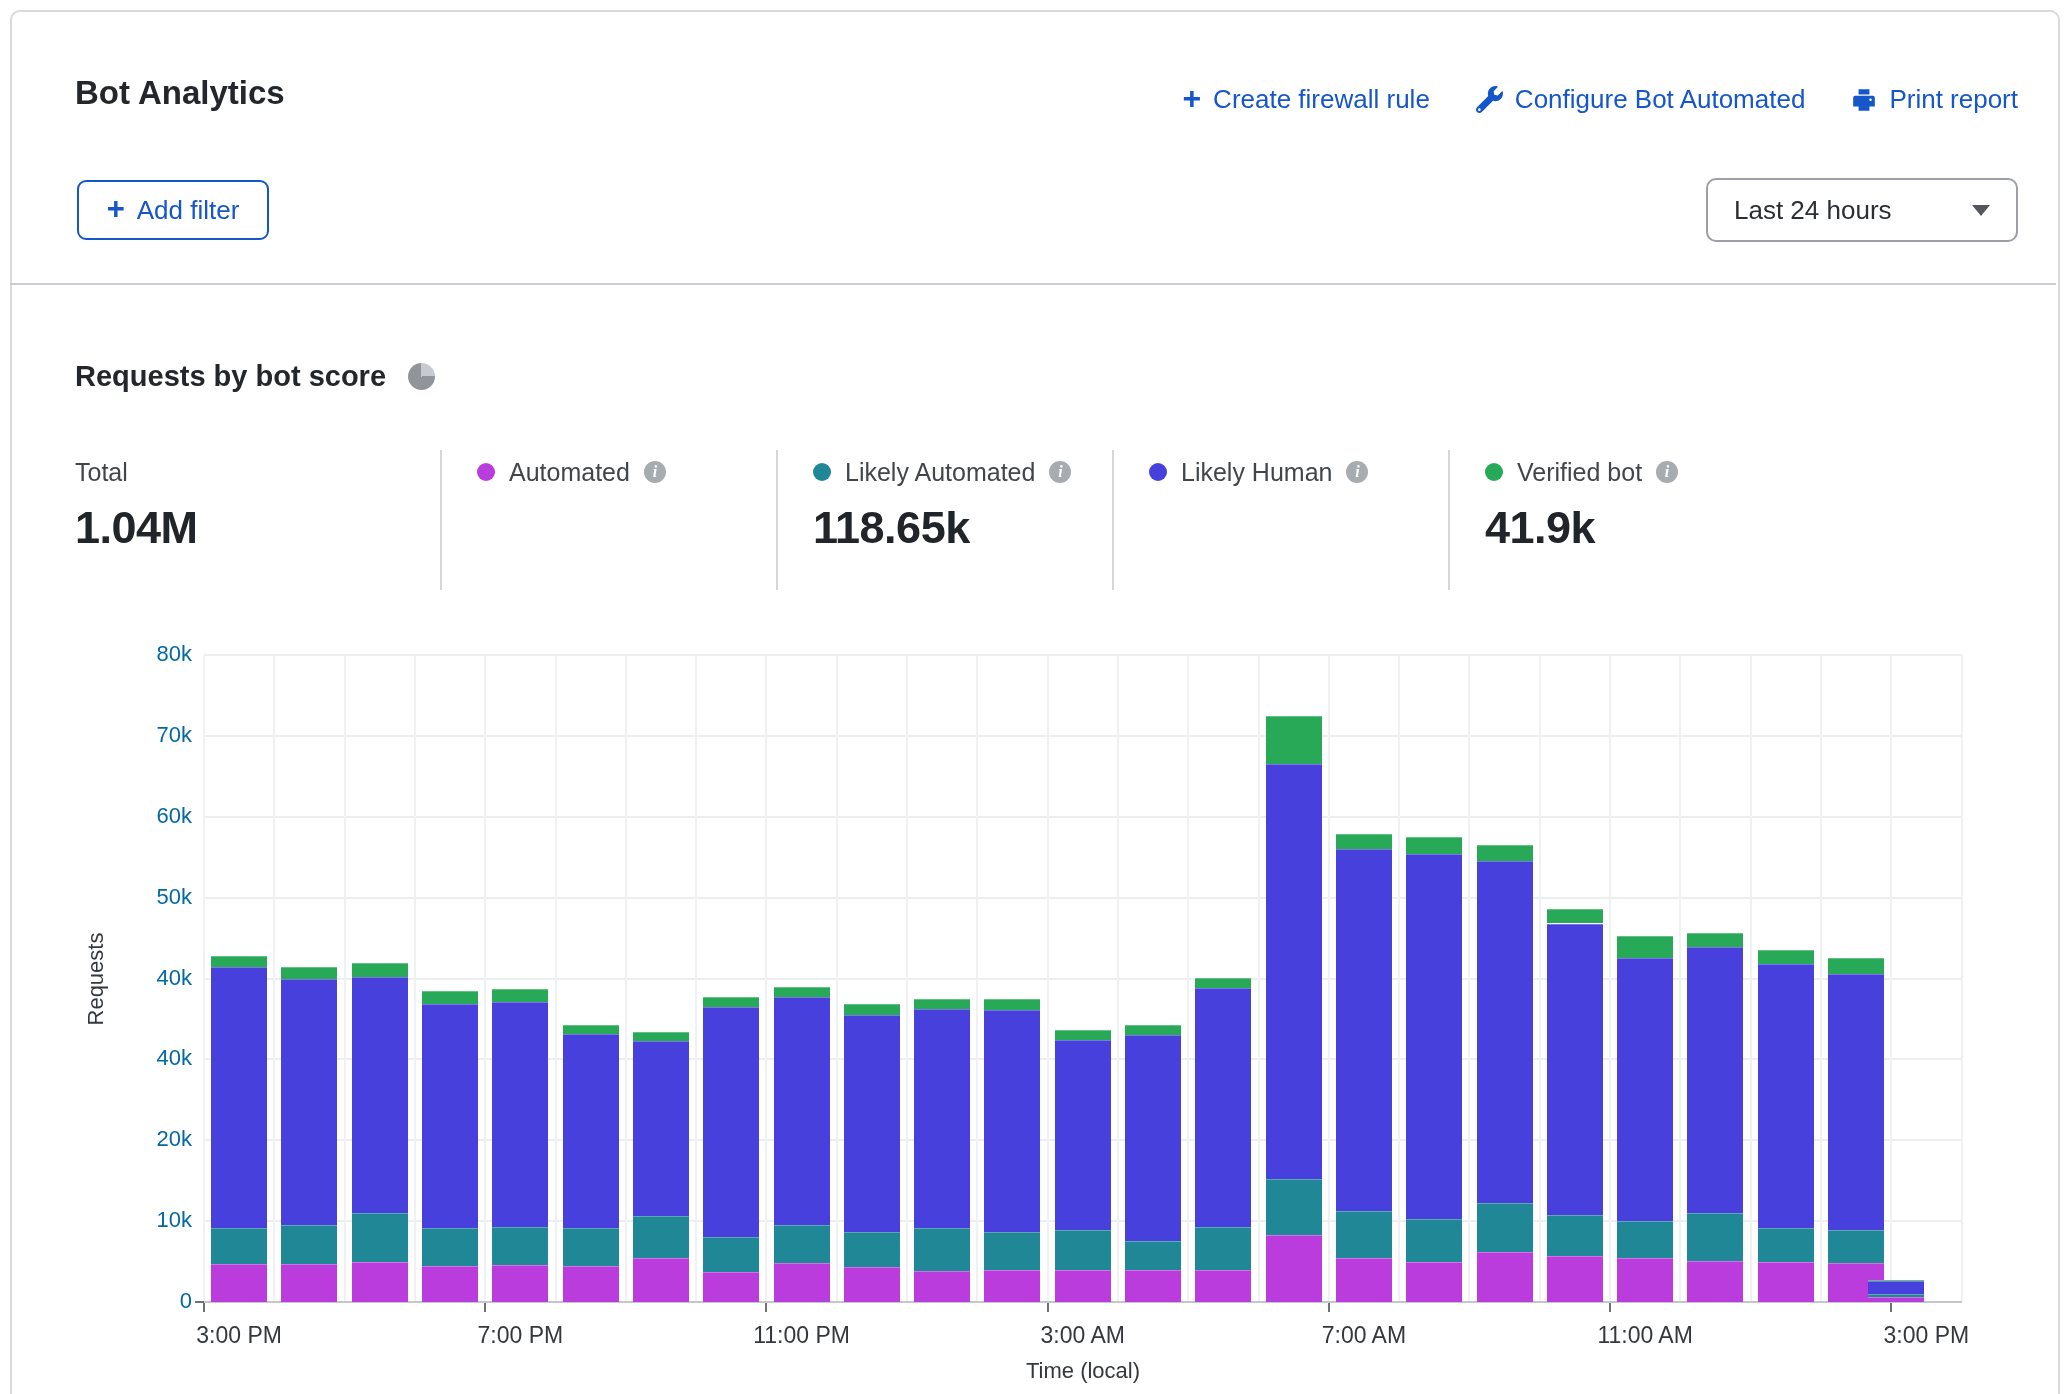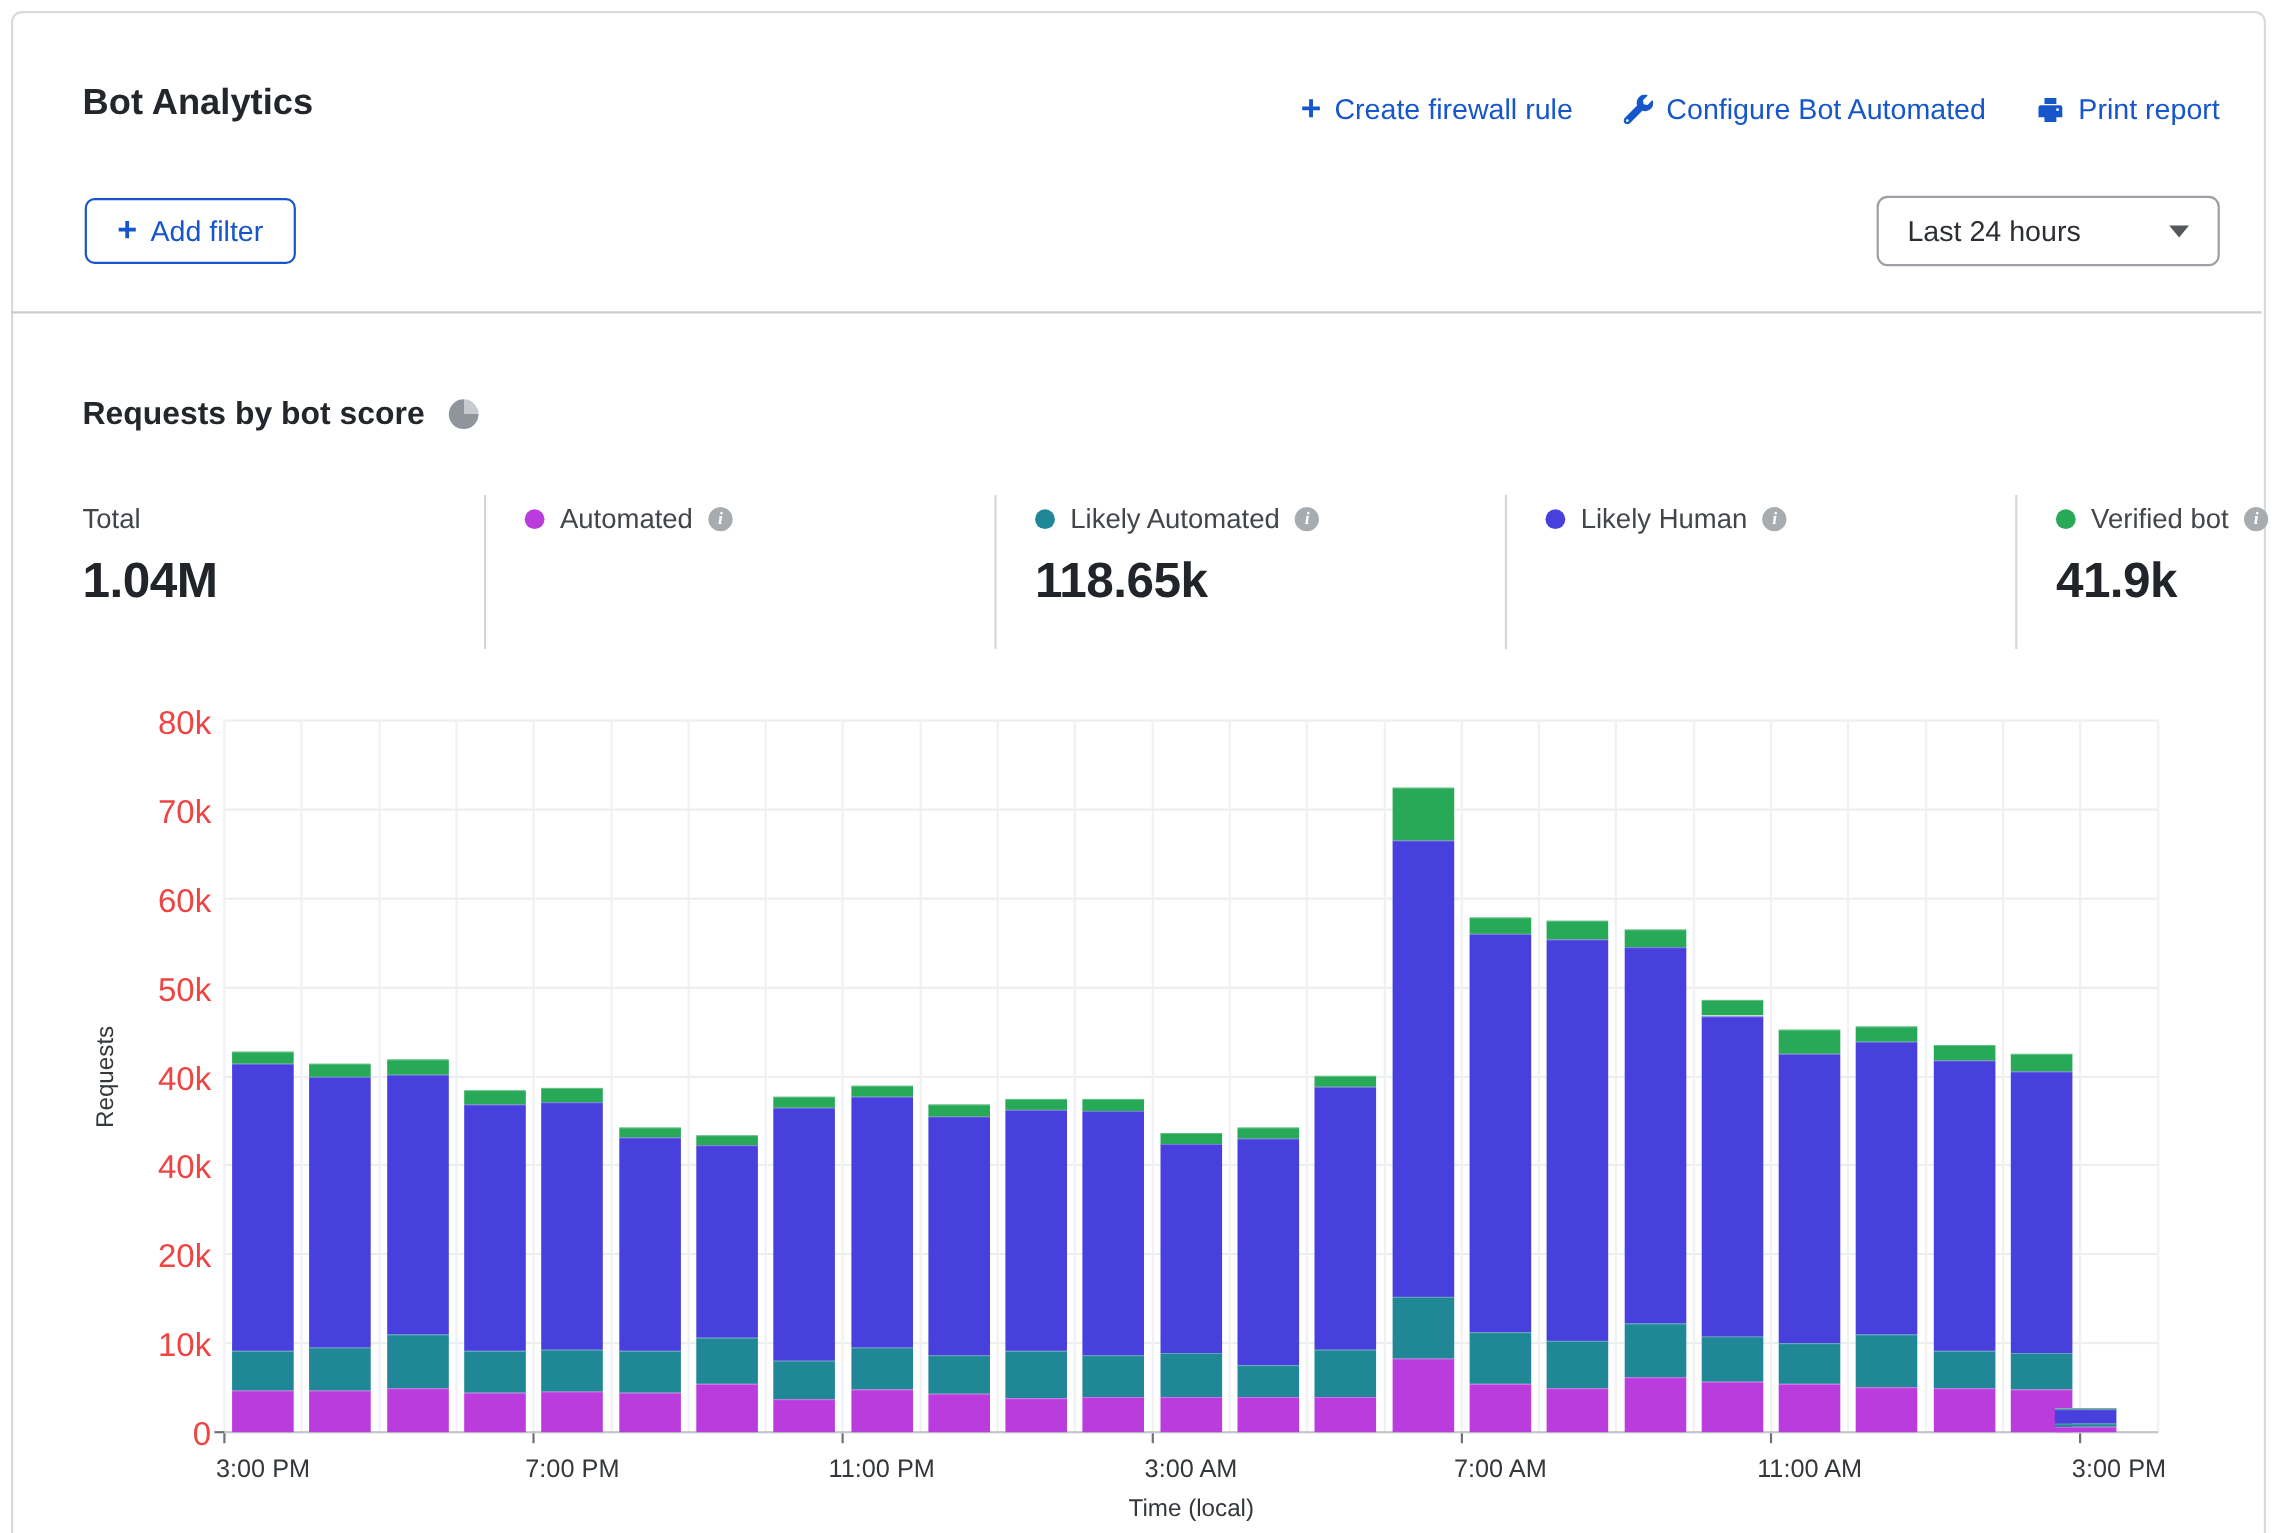--- a/index.html
+++ b/index.html
@@ -20,34 +20,34 @@
         border-radius:10px;display:flex;align-items:center;justify-content:space-between;padding:0 26px;
         box-sizing:border-box;font-size:26px;color:#2b2f33;background:#fff;cursor:pointer;}
   .caret{width:0;height:0;border-left:9px solid transparent;border-right:9px solid transparent;
         border-top:11px solid #54585c;}
   .header-divider{position:absolute;left:10px;top:283px;width:2046px;height:2px;background:#c9ccd0;}
   .section-title-row{position:absolute;left:75px;top:360px;display:flex;align-items:center;gap:22px;}
   .section-title{font-size:29px;font-weight:700;color:#23272c;}
   .pie-icon{width:27px;height:27px;border-radius:50%;
         background:conic-gradient(#c7cbcf 0deg 90deg,#8f959b 90deg 360deg);}
   .stats{position:absolute;left:75px;top:450px;display:flex;}
-  .stat{box-sizing:border-box;width:464px;height:140px;padding-top:6px;}
+  .stat{box-sizing:border-box;width:336px;height:140px;padding-top:6px;}
   .stat:first-child{width:365px;}
   .stat + .stat{border-left:2px solid #d4d7da;padding-left:35px;}
   .stat-label-row{display:flex;align-items:center;gap:14px;font-size:25px;color:#42464b;height:32px;}
   .dot{width:18px;height:18px;border-radius:50%;flex:none;}
   .info-icon{width:22px;height:22px;border-radius:50%;background:#a7acb1;color:#fff;font-size:16px;
         font-weight:700;display:flex;align-items:center;justify-content:center;
         font-family:"Liberation Serif",serif;font-style:italic;flex:none;}
   .stat-value{margin-top:14px;font-size:45px;font-weight:700;color:#212529;letter-spacing:-0.5px;}
   #chart{position:absolute;left:0;top:0;width:2070px;height:1394px;}
   .gridline-h{position:absolute;height:2px;background:#eceef0;}
   .gridline-v{position:absolute;width:2px;background:#f0f1f3;}
   .axis-line{position:absolute;height:2px;background:#c3c7cb;}
-  .ytick-label{position:absolute;width:90px;text-align:right;font-size:30px;color:#ef4444;}
+  .ytick-label{position:absolute;width:90px;text-align:right;font-size:22px;color:#0369a1;}
   .xtick-label{position:absolute;width:150px;text-align:center;font-size:23px;color:#34383c;white-space:nowrap;}
   .tick-v{position:absolute;width:2px;height:9px;background:#6e7276;}
   .tick-h{position:absolute;width:9px;height:2px;background:#6e7276;}
   .bar-seg{position:absolute;box-shadow:inset 0 1px 0 rgba(255,255,255,0.28);}
   .ylabel{position:absolute;left:26px;top:966px;width:140px;text-align:center;font-size:22px;color:#34383c;
         transform:rotate(-90deg);}
   .xlabel{position:absolute;left:1013px;top:1358px;width:140px;text-align:center;font-size:22px;color:#34383c;}
 </style>
 </head>
 <body>

